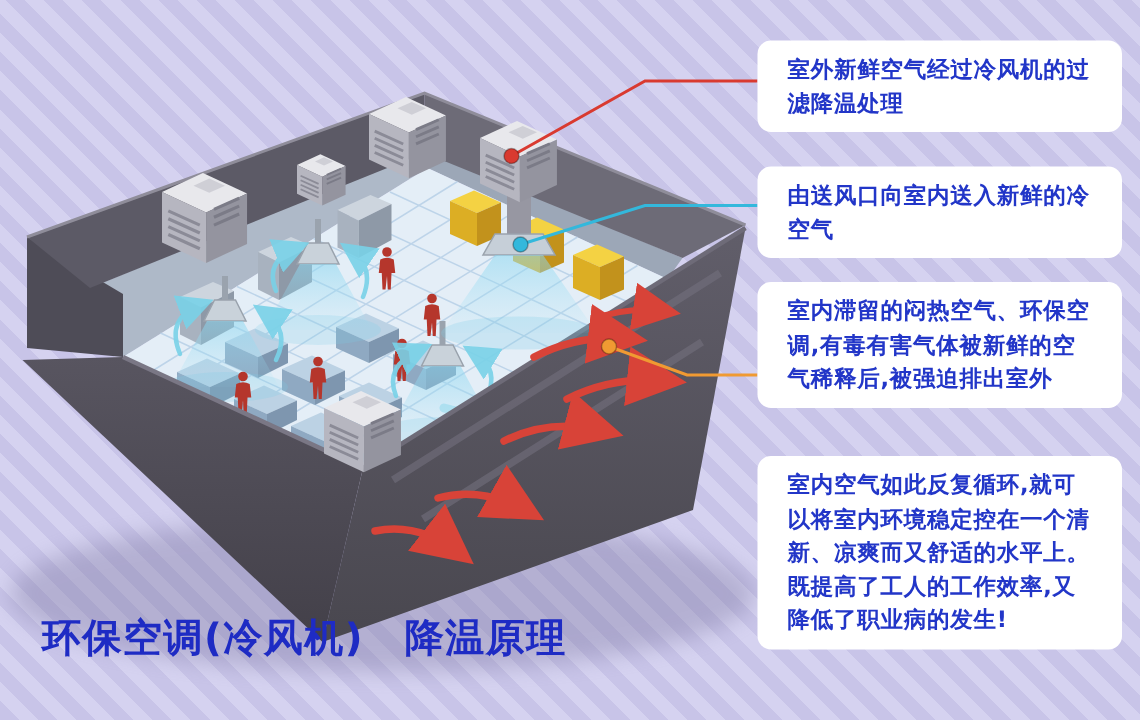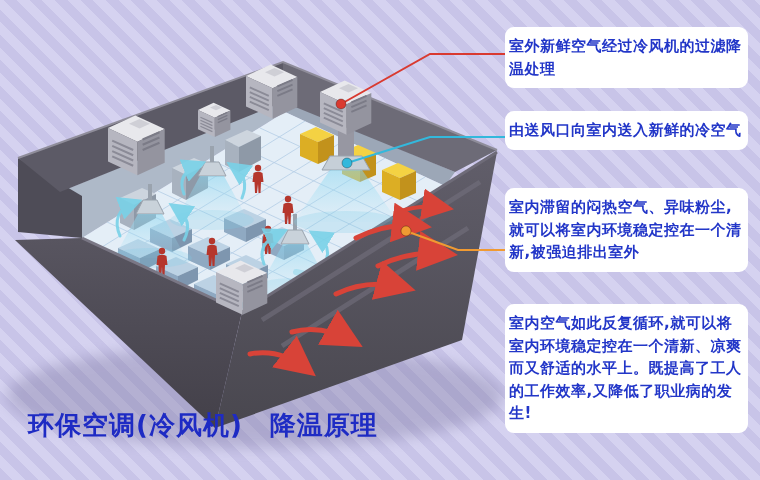--- a/index.html
+++ b/index.html
@@ -11,21 +11,21 @@
     background:repeating-linear-gradient(45deg,#c8c4e8 0px,#c8c4e8 9px,#d5d2f0 9px,#d5d2f0 18px);
   }
   .scene{position:absolute;left:0;top:0;width:760px;height:480px;}
   .callout{
     position:absolute;
     left:505px;
     width:243px;
     box-sizing:border-box;
     background:#ffffff;
     border-radius:9px;
-    padding:8px 4px;
+    padding:8px 20px;
     color:#2236c8;
     font-size:15px;
     line-height:1.5;
     font-weight:600;
     letter-spacing:.5px;
   }
   .callout-1{top:27px;}
   .callout-2{top:111px;}
   .callout-3{top:188px;}
   .callout-4{top:304px;}
@@ -198,18 +198,18 @@
       <polyline points="347,163 430,137 505,137" stroke="#33b8dc"></polyline>
       <polyline points="406,231 458,250 505,250" stroke="#f09a32"></polyline>
       <circle cx="341" cy="104" r="5" stroke="rgba(0,0,0,.3)" stroke-width="1" fill="#d93a30"></circle>
       <circle cx="347" cy="163" r="5" stroke="rgba(0,0,0,.3)" stroke-width="1" fill="#33b8dc"></circle>
       <circle cx="406" cy="231" r="5" stroke="rgba(0,0,0,.3)" stroke-width="1" fill="#f09a32"></circle>
     </g>
   </svg>
 
   <div class="callout callout-1">室外新鲜空气经过冷风机的过滤降温处理</div>
   <div class="callout callout-2">由送风口向室内送入新鲜的冷空气</div>
-  <div class="callout callout-3">室内滞留的闷热空气、异味粉尘,就可以将室内环境稳定控在一个清新,被强迫排出室外</div>
+  <div class="callout callout-3">室内滞留的闷热空气、环保空调,有毒有害气体被新鲜的空气稀释后,被强迫排出室外</div>
   <div class="callout callout-4">室内空气如此反复循环,就可以将室内环境稳定控在一个清新、凉爽而又舒适的水平上。既提高了工人的工作效率,又降低了职业病的发生!</div>
 
   <div class="page-title">环保空调(冷风机)　降温原理</div>
 
 </div>
 
 </body></html>

